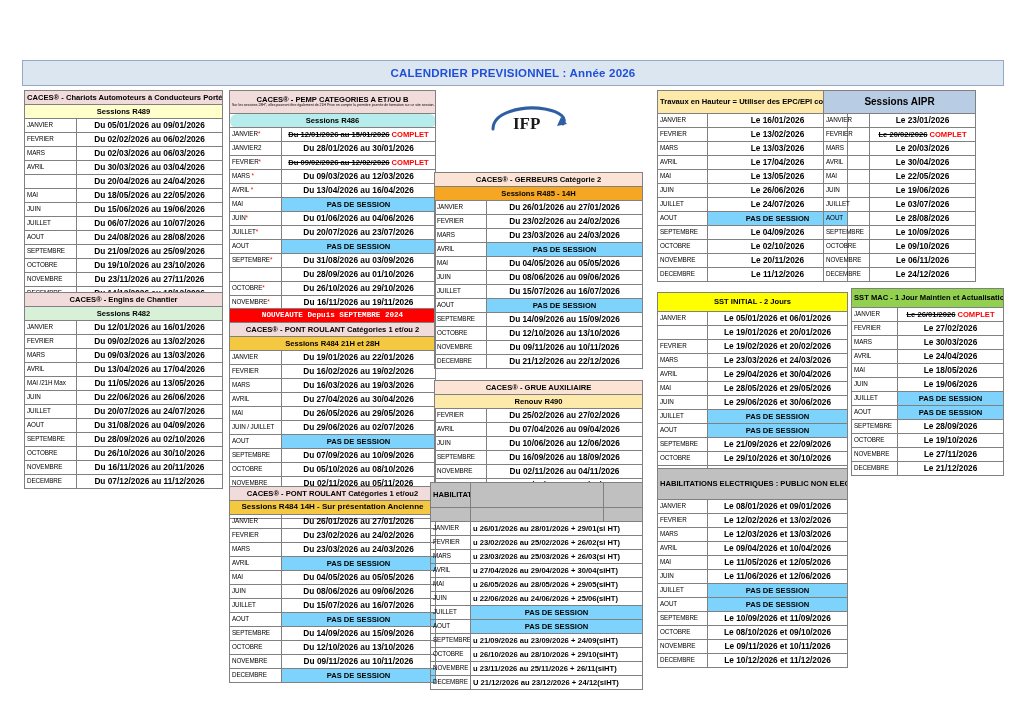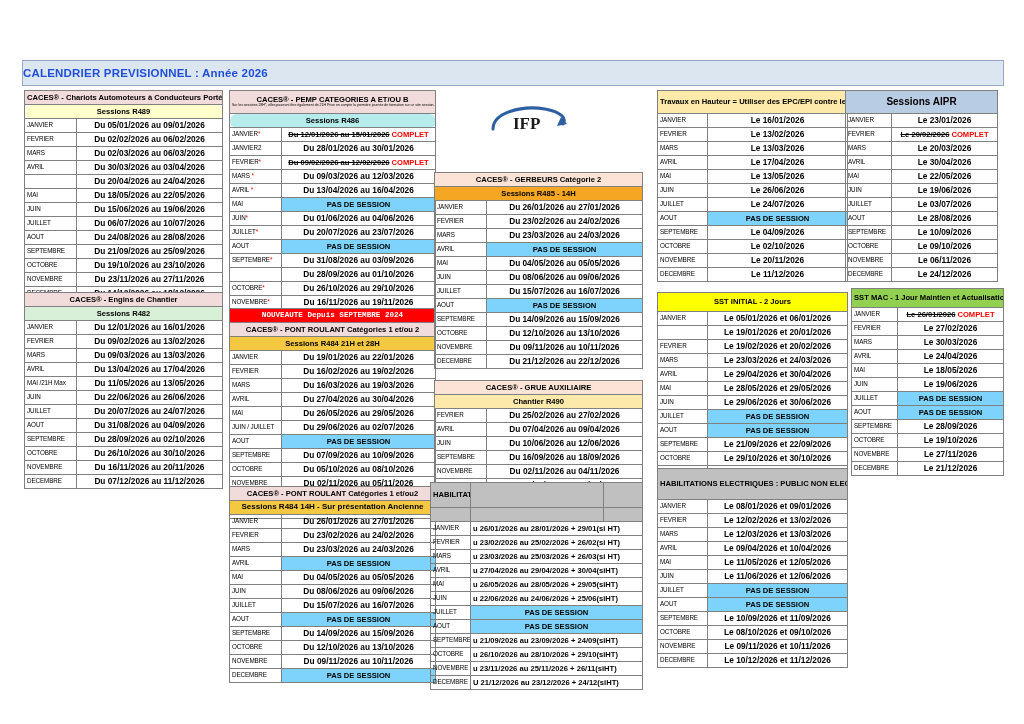--- a/index.html
+++ b/index.html
@@ -7,21 +7,21 @@
     width:1024px;height:724px;background:#ffffff;
     font-family:"Liberation Sans","DejaVu Sans",sans-serif;
     color:#000;overflow:hidden;
   }
   #page{position:relative;width:1024px;height:724px;}
 
   
   .title-banner{
     position:absolute;left:22px;top:60px;width:980px;height:24px;
     background:#dce6f1;border:1px solid #95a9c6;
-    display:flex;align-items:center;justify-content:flex-start;
+    display:flex;align-items:center;justify-content:center;
   }
   .title-banner span{
     font-size:11.5px;font-weight:bold;color:#1f4fd8;letter-spacing:.2px;
   }
 
   
   .logo{position:absolute;left:487px;top:103px;width:90px;height:42px;}
   .logo svg{display:block;}
 
   
@@ -55,21 +55,21 @@
   }
   .complet{
     text-align:center;font-size:7.2px;font-weight:bold;
   }
   .complet .strike{text-decoration:line-through;color:#000;}
   .complet .red{color:#ff0000;margin-left:2px;}
   .star{color:#ff0000;}
 
   
   .bg-pink{background:#f2dcdb;}
-  .bg-yellowpale{background:#ffffcc;border-radius:7px;}
+  .bg-yellowpale{background:#ffffcc;}
   .bg-green{background:#d8f0d8;margin-top:47px;}
   .bg-cyan{background:#b7ecec;border-radius:7px;}
   .bg-orange{background:#f5a623;}
   .bg-orangepale{background:#fbe4d5;}
   .bg-gold{background:#f5c842;}
   .bg-goldpale{background:#fde9a9;}
   .bg-yellow{background:#ffff00;}
   .bg-red{background:#ff0000;color:#ffffff;}
   .bg-blue{background:#b8cce4;}
   .bg-grey{background:#c0c0c0;}
@@ -506,21 +506,21 @@
   <table class="tbl" id="t-r490" style="left:434px;top:380px;width:208px;">
     <colgroup>
         <col style="width:52px">
         <col style="width:156px">
       </colgroup>
     <tbody>
       <tr>
           <td colspan="2" class="hdr bg-orangepale">CACES® - GRUE AUXILIAIRE</td>
         </tr>
       <tr>
-          <td colspan="2" class="sess bg-goldpale">Chantier R490</td>
+          <td colspan="2" class="sess bg-goldpale">Renouv R490</td>
         </tr>
     </tbody>
     <tbody>
         <tr>
           <td class="m">FEVRIER</td>
           <td class="v">Du 25/02/2026 au 27/02/2026</td>
         </tr>
         <tr>
           <td class="m">AVRIL</td>
           <td class="v">Du 07/04/2026 au 09/04/2026</td>
@@ -797,21 +797,21 @@
           <td class="m">NOVEMBRE</td>
           <td class="v">Le 09/11/2026 et 10/11/2026</td>
         </tr>
         <tr>
           <td class="m">DECEMBRE</td>
           <td class="v">Le 10/12/2026 et 11/12/2026</td>
         </tr>
       </tbody>
   </table>
 
-  <table class="tbl" id="t-aipr" style="left:845px;top:90px;width:152px;">
+  <table class="tbl" id="t-aipr" style="left:823px;top:90px;width:152px;">
     <colgroup>
         <col style="width:46px">
         <col style="width:106px">
       </colgroup>
     <tbody>
       <tr>
           <td colspan="2" class="sess bg-blue" style="height:22px;font-size:10px;">Sessions AIPR</td>
         </tr>
     </tbody>
     <tbody>

